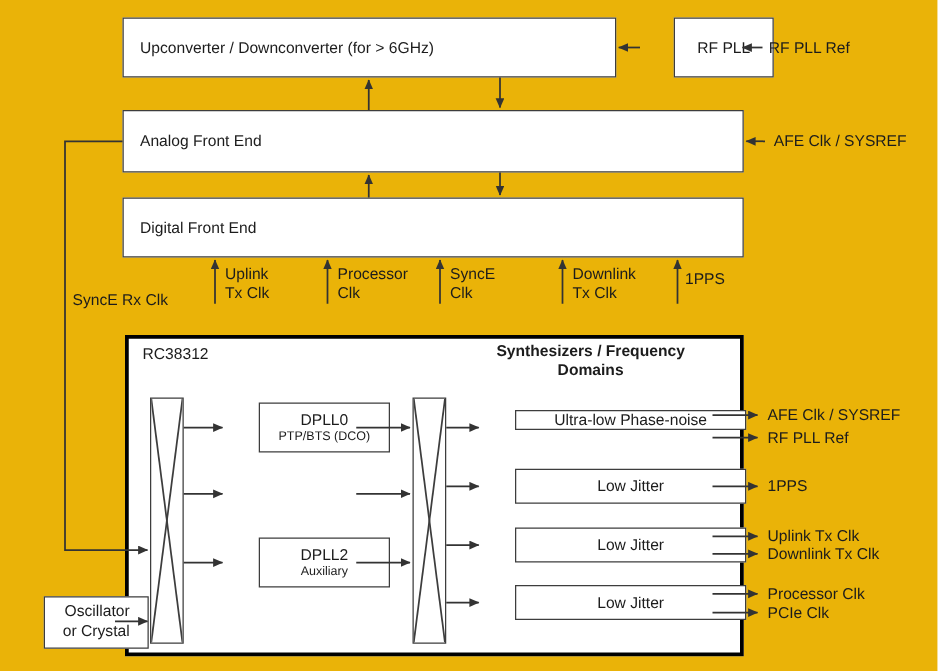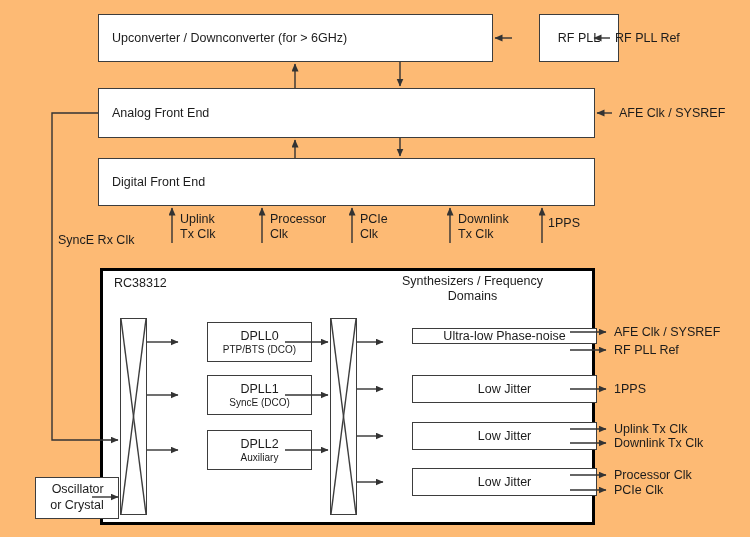--- a/index.html
+++ b/index.html
@@ -1,30 +1,30 @@
 <!DOCTYPE html>
 <html><head>
 <meta charset="utf-8">
 <style>
   * { margin:0; padding:0; box-sizing:border-box; }
   html,body { background:#ffffff; }
   body { font-family:"Liberation Sans", sans-serif; }
   .canvas {
     position:relative; width:750px; height:537px;
-    background:#fdba74; color:#1c1c1c; font-size:12.5px; overflow:hidden;
+    background:#eab308; color:#1c1c1c; font-size:12.5px; overflow:hidden;
   }
   .box {
     position:absolute; border:1.5px solid #3d3d3d; background:#fff;
     display:flex; align-items:center;
   }
   .box.padleft { padding-left:13px; }
   .box.center { justify-content:center; text-align:center;margin-left:27px; }
   .chip-box { position:absolute; border:3px solid #000; background:#fff; }
   .lbl { position:absolute; white-space:pre-line; line-height:1.22; }
-  .lbl.center { text-align:center; }
+  .lbl.center { text-align:center;font-weight:bold; }
   .xbar { position:absolute; border:1.5px solid #3d3d3d; background:#fff; }
   .xbar svg { display:block; width:100%; height:100%; }
   .xbar line { stroke:#3d3d3d; stroke-width:1.5; }
   .dpll { flex-direction:column; justify-content:center; line-height:1.2; }
   .dpll .sub { font-size:10px; }
   .overlay { position:absolute; left:0; top:0; pointer-events:none; }
 </style>
 </head>
 <body>
 
@@ -47,21 +47,21 @@
   </div>
 
   <div class="lbl" style="left:615px; top:31px">RF PLL Ref</div>
   <div class="lbl" style="left:619px; top:106px">AFE Clk / SYSREF</div>
   <div class="lbl" style="left:58px; top:233px">SyncE Rx Clk</div>
 
   <div class="lbl" style="left:180px; top:212px">Uplink
 Tx Clk</div>
   <div class="lbl" style="left:270px; top:212px">Processor
 Clk</div>
-  <div class="lbl" style="left:360px; top:212px">PCIe
+  <div class="lbl" style="left:360px; top:212px">SyncE
 Clk</div>
   <div class="lbl" style="left:458px; top:212px">Downlink
 Tx Clk</div>
   <div class="lbl" style="left:548px; top:216px">1PPS</div>
 
   <div class="chip-box" style="left:100px; top:268px; width:495px; height:257px"></div>
 
   <div class="lbl" style="left:114px; top:276px">RC38312</div>
   <div class="lbl center" style="left:380px; top:274px; width:185px">Synthesizers / Frequency
 Domains</div>
@@ -69,24 +69,20 @@
   <div class="xbar" style="left:120px; top:318px; width:27px; height:197px">
     <svg viewBox="0 0 27 197" preserveAspectRatio="none">
       <line x1="0" y1="0" x2="27" y2="197"></line>
         <line x1="27" y1="0" x2="0" y2="197"></line>
     </svg>
   </div>
 
   <div class="box center dpll" style="left:180px; top:322px; width:105px; height:40px">
     <span>DPLL0</span>
     <span class="sub">PTP/BTS (DCO)</span>
-  </div>
-  <div class="box center dpll" style="left:180px; top:375px; width:105px; height:40px">
-    <span>DPLL1</span>
-    <span class="sub">SyncE (DCO)</span>
   </div>
   <div class="box center dpll" style="left:180px; top:430px; width:105px; height:40px">
     <span>DPLL2</span>
     <span class="sub">Auxiliary</span>
   </div>
 
   <div class="xbar" style="left:330px; top:318px; width:27px; height:197px">
     <svg viewBox="0 0 27 197" preserveAspectRatio="none">
       <line x1="0" y1="0" x2="27" y2="197"></line>
         <line x1="27" y1="0" x2="0" y2="197"></line>

